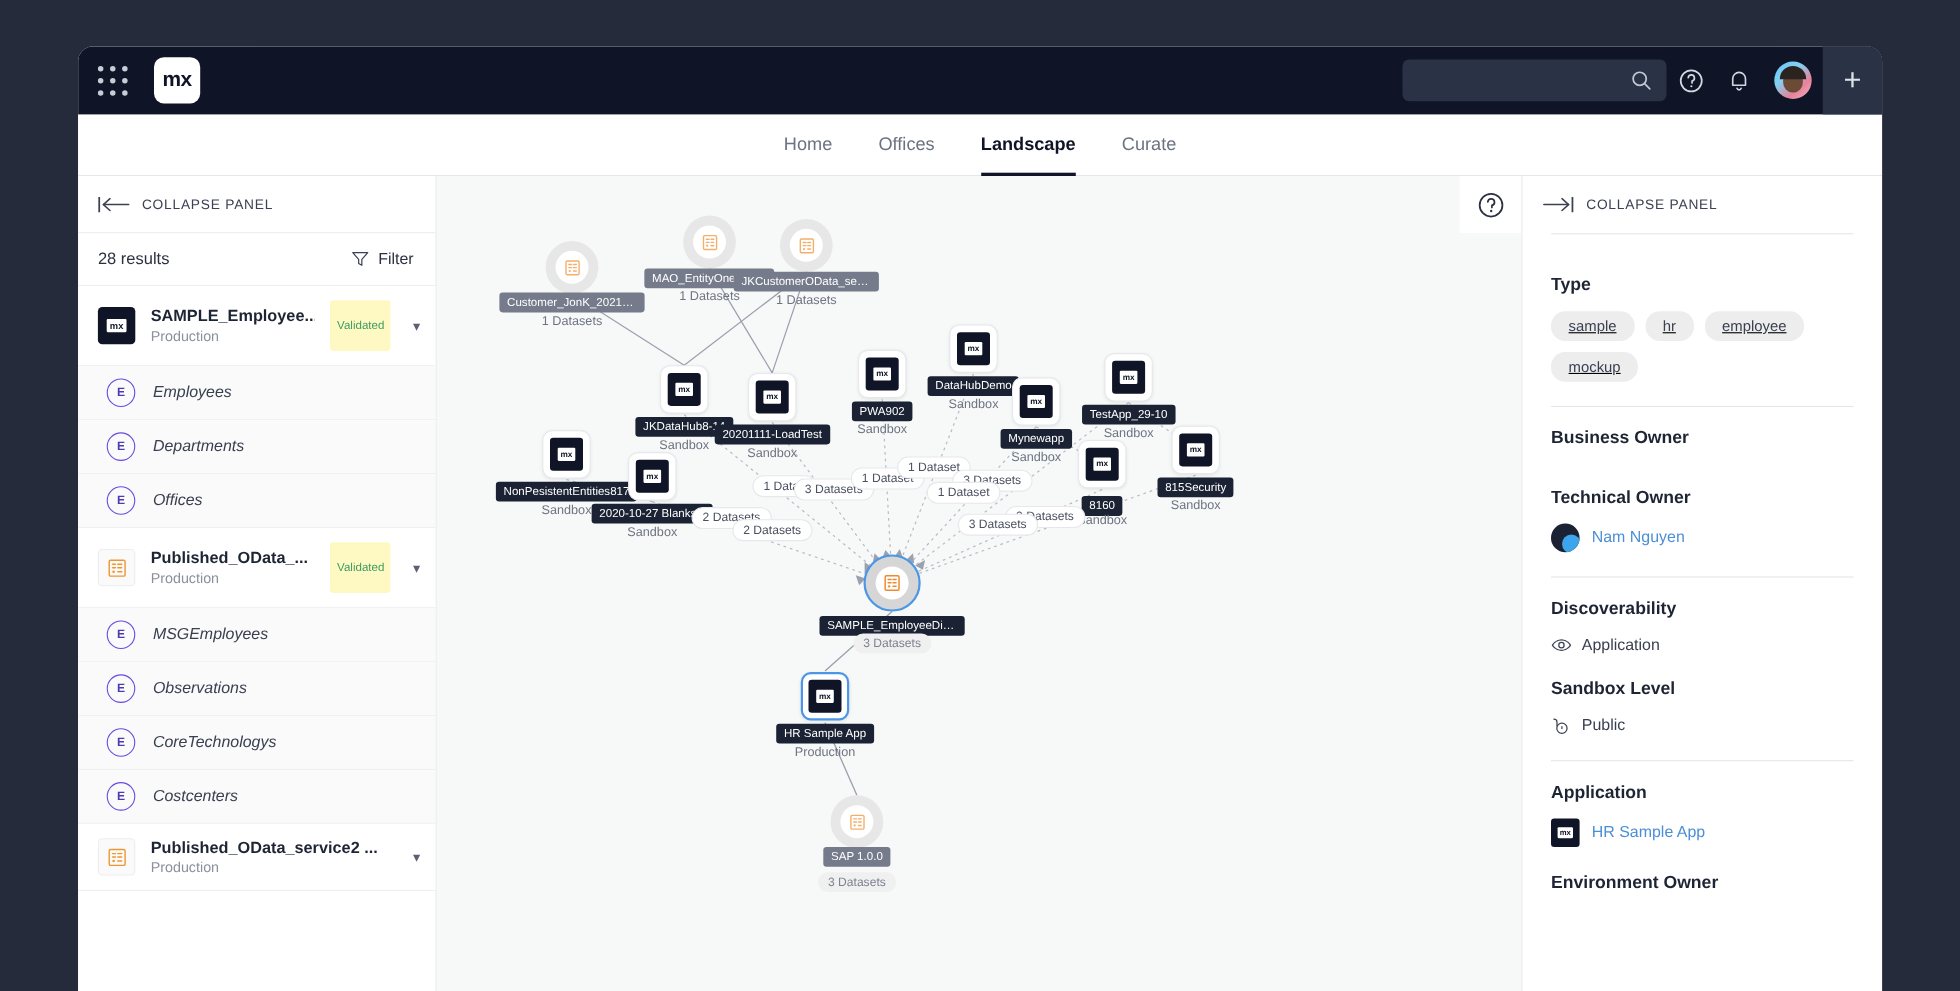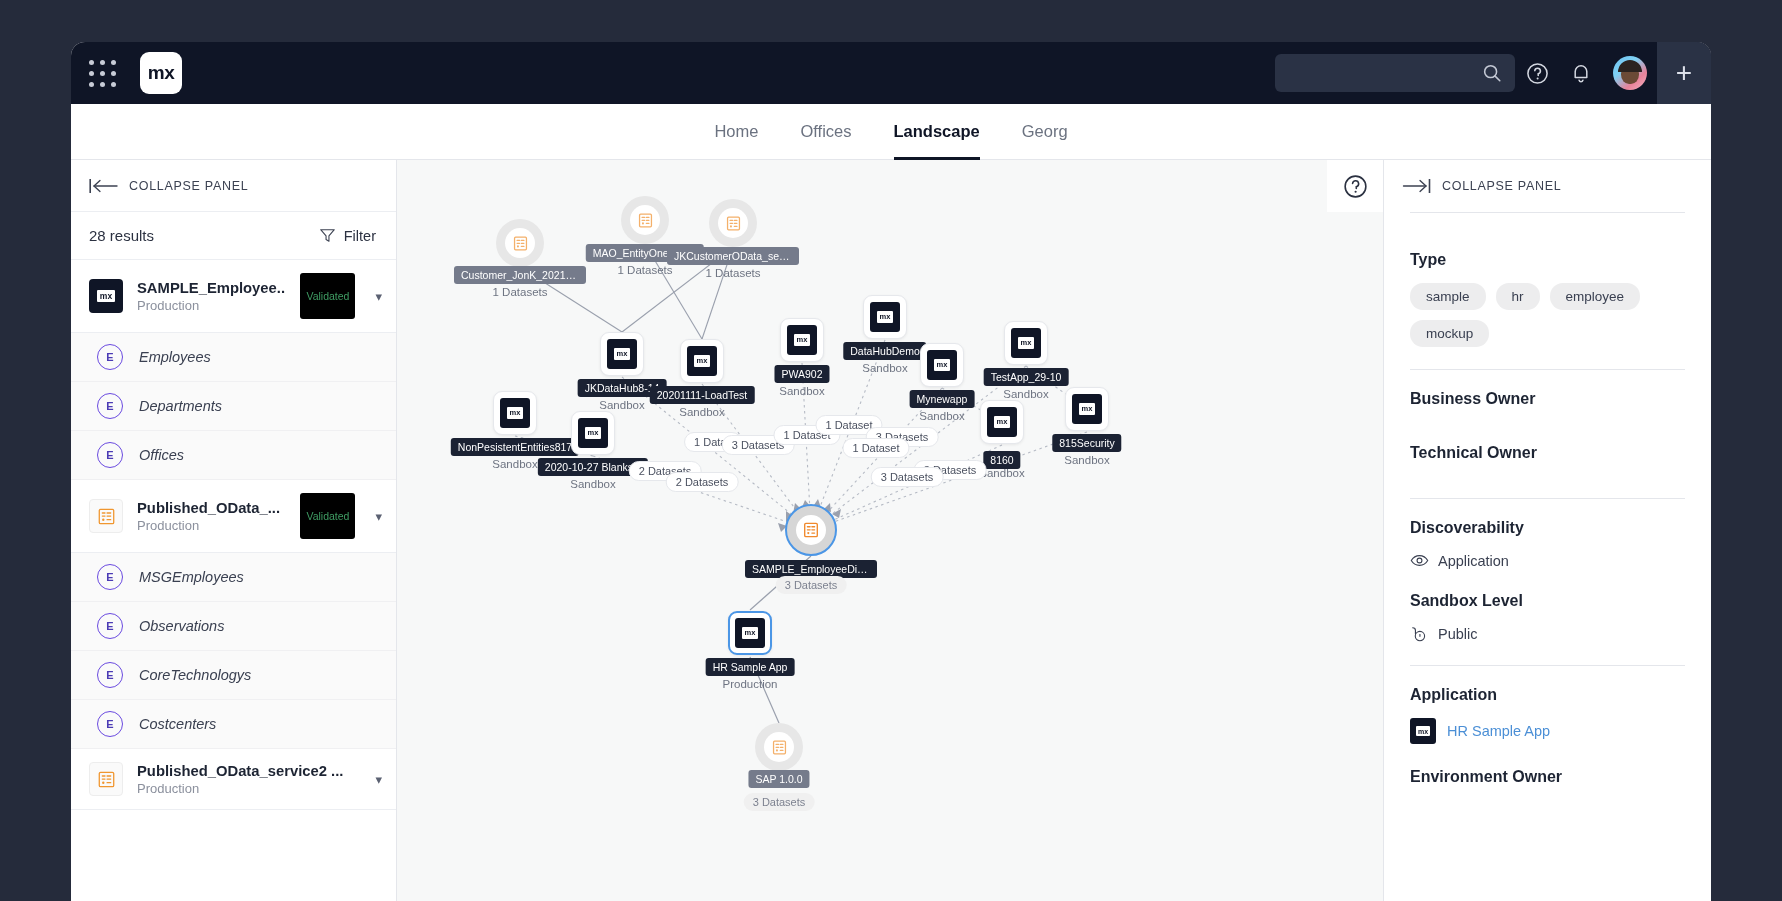--- a/index.html
+++ b/index.html
@@ -114,21 +114,21 @@
     padding:2px 3px; border-radius:1px; line-height:1;
   }
   .group-icon-ds {
     width: 34px; height: 34px; background: #fafafa; border: 1px solid #ededed;
     border-radius: 4px; display: flex; align-items: center; justify-content: center; flex-shrink: 0;
   }
   .group-text { flex: 1; min-width: 0; }
   .group-title { font-size: 14.8px; font-weight: 700; color: #1d2433; white-space: nowrap; overflow: hidden; }
   .group-sub { font-size: 13px; color: #8b909d; margin-top: 2px; }
   .badge-validated {
-    font-size: 10.5px; color: #3f9c63; background: #000000;
+    font-size: 10.5px; color: #3f9c63; background: #fef9c3;
     padding: 17px 6px; border-radius: 3px; white-space: nowrap; margin-right: 6px;
   }
   .chevron { color: #5b6172; font-size: 13px; flex-shrink: 0; }
   .entity-row {
     display: flex; align-items: center; gap: 16px;
     padding: 11px 18px 11px 26px; background: #fafafa;
     border-bottom: 1px solid #f0f0f2; cursor: pointer;
   }
   .entity-badge {
     width: 26px; height: 26px; border-radius: 50%; border: 1.6px solid #6a4ae0;
@@ -181,21 +181,21 @@
     font-size: 11px; color: #4b5160; padding: 3px 9px;
   }
   .edge-label.plain { background: #f0f0f0; border: none; color: #7d8290; }
 
   
   #right-panel { width: 328px; background: #fff; border-left: 1px solid #e4e6eb; padding: 0 0 0 0; }
   .rp-collapse { height: 52px; display: flex; align-items: center; gap: 10px; padding-left: 18px; cursor: pointer; }
   .rp-body { padding: 0 26px; }
   .rp-divider { height: 1px; background: #e4e6eb; margin: 0 0 0 0; }
   .rp-section-title { font-size: 16px; font-weight: 700; color: #1d2433; margin-bottom: 14px; }
-  .tag-wrap { display: flex; flex-wrap: wrap; gap: 10px; }
+  .tag-wrap { display: flex; flex-wrap: wrap; gap: 10px; text-decoration: underline; }
   .tag {
     background: #ededee; border-radius: 13px; font-size: 13.5px;
     color: #3a4051; padding: 6px 16px; cursor: pointer;
   }
   .owner-row { display: flex; align-items: center; gap: 11px; }
   .owner-av { width: 26px; height: 26px; border-radius: 50%; overflow: hidden; flex-shrink: 0; }
   .owner-av.photo { background: radial-gradient(circle at 50% 38%, #cfd2d6 0%, #9aa0a8 55%, #e8eaec 100%); position: relative; }
   .owner-av.photo::after { content:""; position:absolute; left:7px; top:5px; width:12px; height:12px; border-radius:50%; background:#4c5157; }
   .owner-av.photo::before { content:""; position:absolute; left:2px; bottom:0; width:22px; height:10px; border-radius:11px 11px 0 0; background:#3b4046; }
   .owner-av.mxav { background: #1b2233; position: relative; }
@@ -251,21 +251,21 @@
         <div class="avatar"></div>
       </div>
       <div class="plus-btn">+</div>
     </div>
   </div>
 
   <div id="navbar">
     <div class="nav-tab">Home</div>
     <div class="nav-tab">Offices</div>
     <div class="nav-tab active">Landscape</div>
-    <div class="nav-tab">Georg</div>
+    <div class="nav-tab">Curate</div>
   </div>
 
   <div id="main">
 
     <div id="left-panel">
 
       <div class="collapse-row">
         <svg width="30" height="16" viewBox="0 0 30 16" fill="none" stroke="#3c4252" stroke-width="1.4">
           <line x1="1.2" y1="1" x2="1.2" y2="15" stroke-width="1.6"></line>
           <line x1="5" y1="8" x2="28" y2="8" stroke-linecap="round"></line>
@@ -653,20 +653,24 @@
         </div>
 
         <div style="height:22px"></div>
         <div class="rp-divider"></div>
         <div style="height:20px"></div>
 
         <div class="rp-section-title">Business Owner</div>
 
         <div style="height:22px"></div>
         <div class="rp-section-title">Technical Owner</div>
+        <div class="owner-row">
+          <div class="owner-av mxav"></div>
+          <span class="owner-name">Nam Nguyen</span>
+        </div>
 
         <div style="height:22px"></div>
         <div class="rp-divider"></div>
         <div style="height:20px"></div>
 
         <div class="rp-section-title">Discoverability</div>
         <div class="meta-val">
           <svg width="19" height="19" viewBox="0 0 22 22" fill="none" stroke="#3a4051" stroke-width="1.3">
             <path d="M1.5 11S4.8 5.4 11 5.4 20.5 11 20.5 11 17.2 16.6 11 16.6 1.5 11 1.5 11z"></path>
             <circle cx="11" cy="11" r="2.8"></circle>

